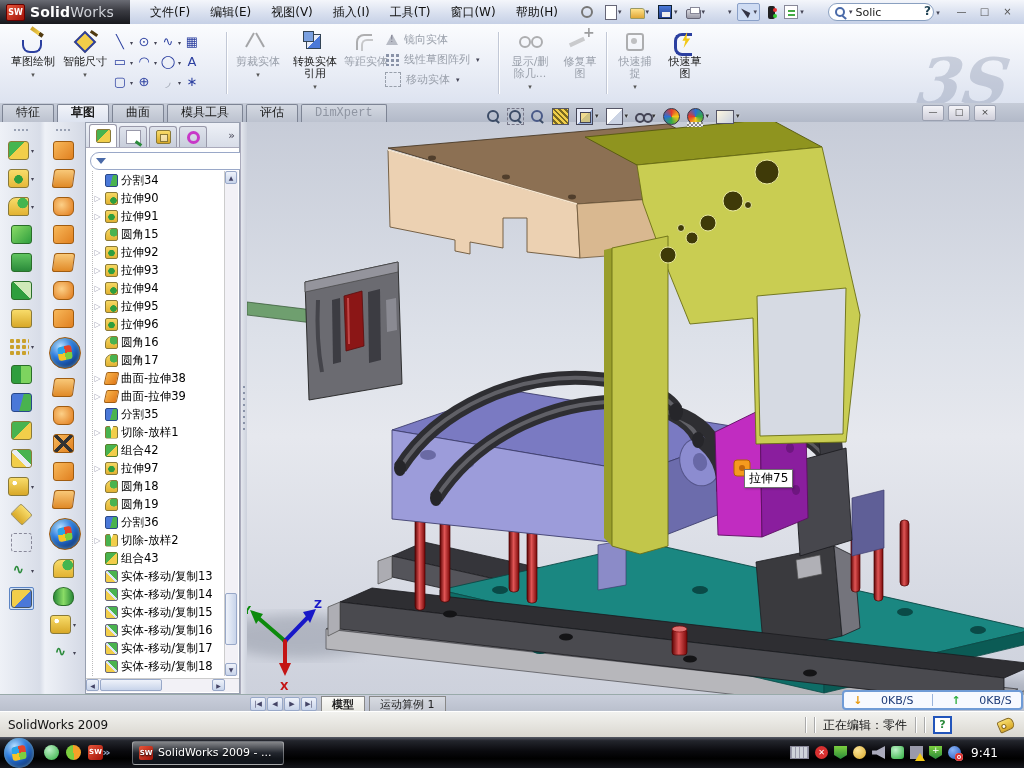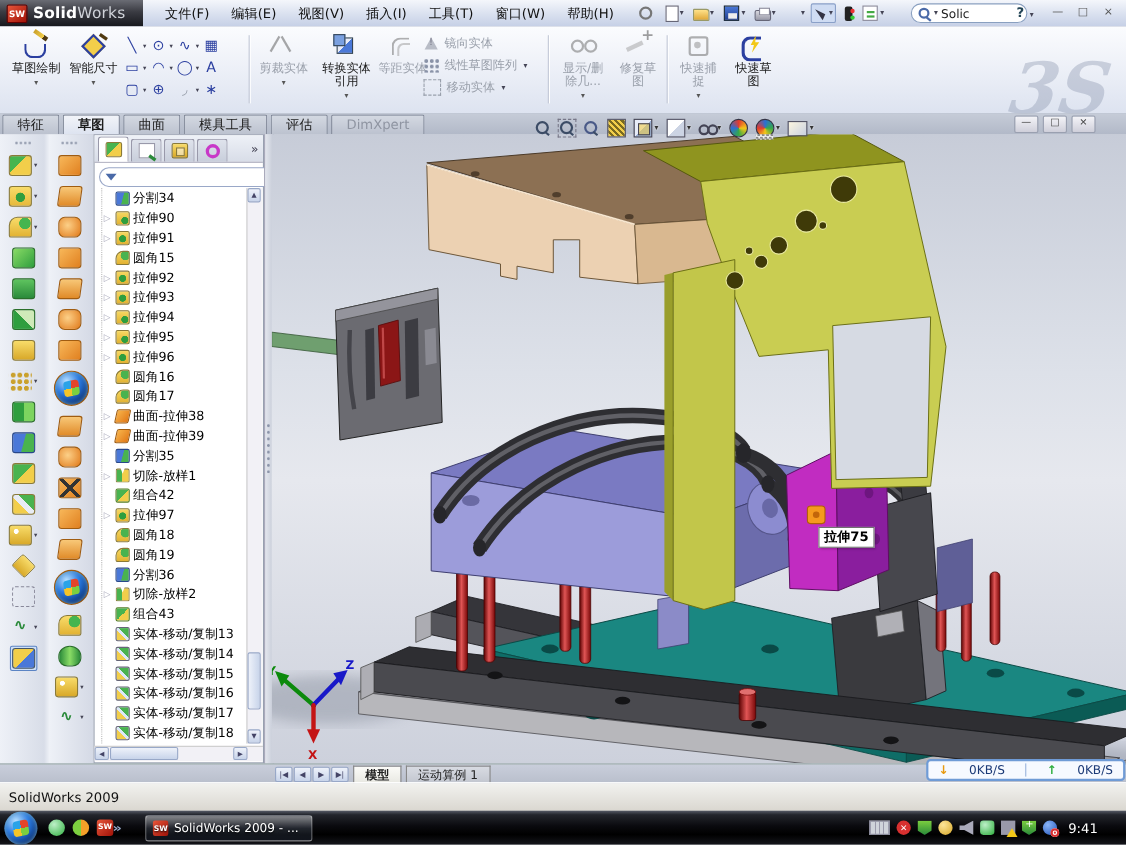--- a/index.html
+++ b/index.html
@@ -88,21 +88,21 @@
   .st-pattern{background:radial-gradient(circle,#8a93a8 1.5px,transparent 2px);background-size:5px 5px;}
   .st-move{border:1px dashed #99a0ac;}
   .rb .lbl{white-space:pre-line;}
   .watermark{position:absolute;right:14px;top:20px;font-family:"DejaVu Serif","Liberation Serif",serif;
     font-style:italic;font-weight:bold;font-size:64px;color:rgba(130,140,165,.35);transform:skewX(-8deg);}
   
   .tabrow{position:absolute;left:0;top:103px;width:1024px;height:19px;
     background:linear-gradient(180deg,#c6ccd8,#b2b9c8);border-bottom:1px solid #8a90a0;}
   .ctab{display:inline-block;margin:1px 1px 17px 2px;padding:0 13px;height:17px;line-height:17px;
     background:linear-gradient(180deg,#d4d9e2,#bcc2cf);border:1px solid #7d8494;border-bottom:none;
-    border-radius:2px 2px 0 0;color:#1c1c1c;}
+    border-radius:2px 2px 0 0;color:#1c1c1c;font-family:Liberation Mono, monospace;}
   .ctab.active{background:linear-gradient(180deg,#f2f4f9,#dde3f0);font-weight:bold;}
   .ctab.disabled{color:#8f95a2;}
   .docbtns{position:absolute;right:28px;top:2px;display:flex;gap:4px;}
   .docbtn{width:20px;height:14px;background:linear-gradient(#f4f4f8,#cfcfda);border:1px solid #9aa0b0;
     border-radius:2px;font-size:9px;line-height:13px;text-align:center;color:#444;}
   
   .main{position:absolute;left:0;top:122px;width:1024px;height:572px;background:#d0d4dd;}
   .lefttools{position:absolute;left:0;top:0;width:85px;height:572px;background:linear-gradient(90deg,#eef1f7,#d8dde8 40px,#eef1f7 45px,#d4d9e5);}
   .ltcol{position:absolute;top:6px;width:38px;display:flex;flex-direction:column;align-items:center;gap:5px;}
   .ltcol .grip{width:16px;height:4px;background:radial-gradient(circle,#98a0b2 1px,transparent 1.3px);background-size:4px 4px;margin-bottom:2px;}
@@ -952,21 +952,21 @@
       </div>
       <div class="hu-btn">
         <span class="hu-ic hu-scene"></span>
         <span class="hu-dd">▾</span>
       </div>
       <div class="hu-btn">
         <span class="hu-ic hu-view-setting"></span>
         <span class="hu-dd">▾</span>
       </div>
     </div>
-  <div class="tooltip" style="left:744px;top:479px;font-weight:bold;">拉伸75</div>
+  <div class="tooltip" style="left:744px;top:469px;">拉伸75</div>
 
   <div class="modeltabs">
     <div class="mtwrap" id="mtwrap">
         <div class="navbtn">|◀</div>
         <div class="navbtn">◀</div>
         <div class="navbtn">▶</div>
         <div class="navbtn">▶|</div>
         <div class="mtab active">模型</div>
         <div class="mtab">运动算例 1</div>
       </div>
@@ -975,20 +975,30 @@
   <div class="netoverlay">
     <span class="net-down">↓</span>
     <span>0KB/S</span>
     <span class="netdiv"></span>
     <span class="net-up">↑</span>
     <span>0KB/S</span>
   </div>
 
   <div class="statusbar">
     <span class="statusleft">SolidWorks 2009</span>
+    <div class="statusright">
+      <span class="ssep"></span>
+        <span class="ssep"></span>
+      <span>正在编辑：零件</span>
+      <span class="ssep"></span>
+        <span class="ssep"></span>
+      <span class="helpbox">?</span>
+      <span style="width:30px;"></span>
+      <span class="tagicon"></span>
+    </div>
   </div>
 
   <div class="taskbar">
     <div class="orb"></div>
     <div class="qlaunch" id="qlaunch">
         <span class="ql ql-messenger"></span>
         <span class="ql ql-launcher"></span>
         <span class="ql ql-solidworks">SW</span>
       </div>
     <span class="qmore">»</span>

